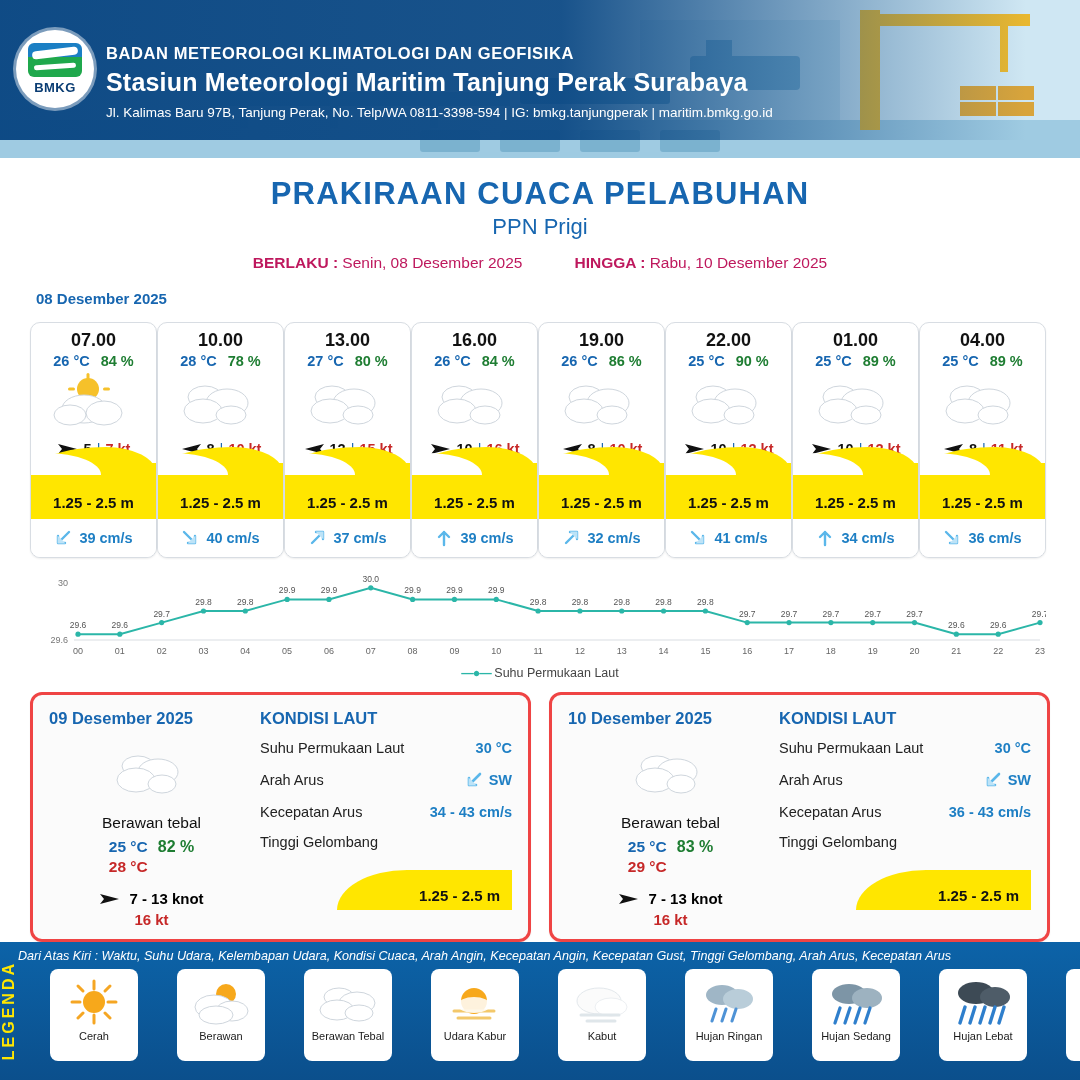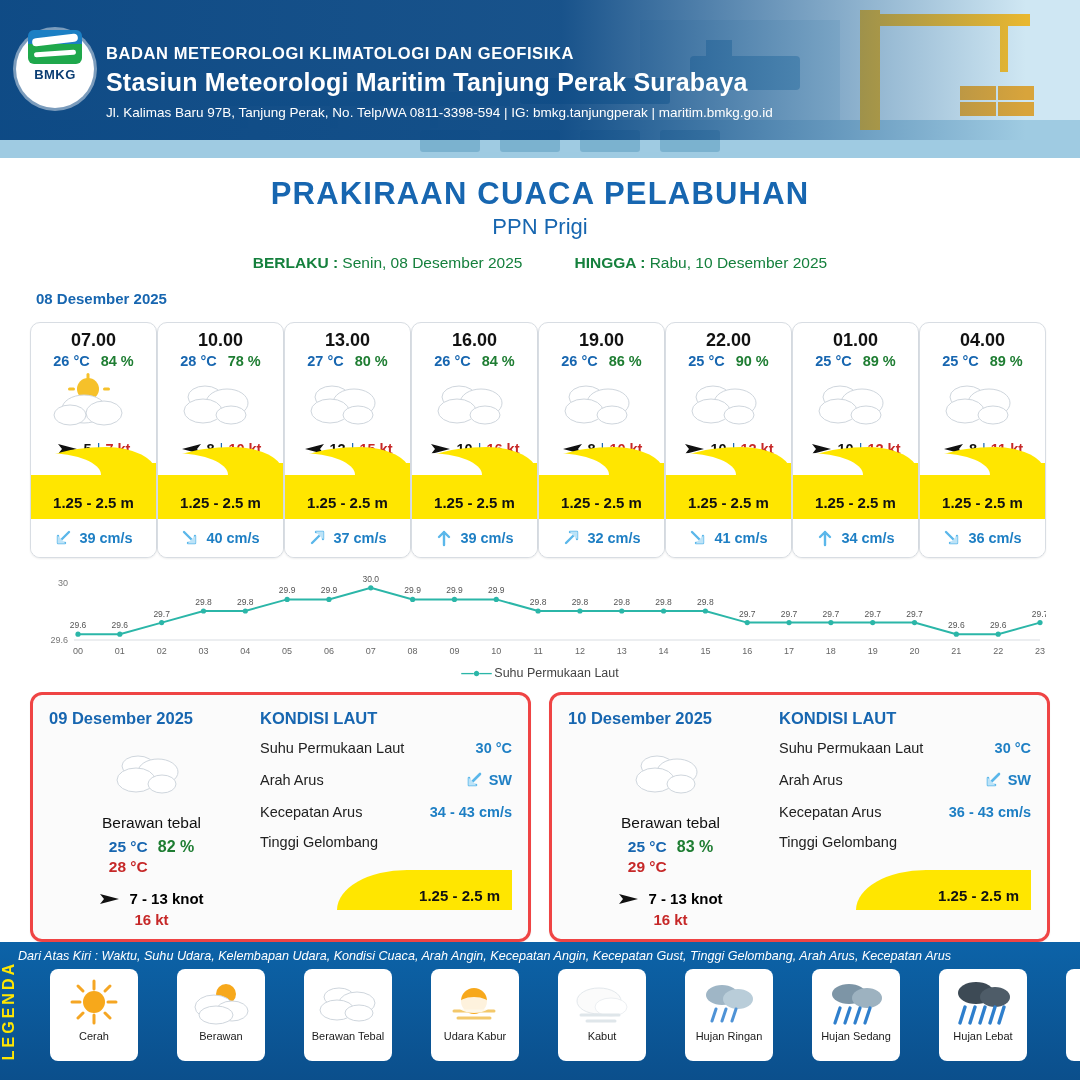--- a/index.html
+++ b/index.html
@@ -23,21 +23,21 @@
   .hdr-band {
     position:absolute; left:0; right:0; top:0; height:140px;
     background: linear-gradient(90deg, rgba(9,70,130,.97) 0%, rgba(9,70,130,.92) 52%, rgba(9,70,130,0.0) 95%);
   }
   .logo {
     position: absolute;
     left: 16px; top: 30px;
     width: 78px; height: 78px;
     border-radius: 50%;
     background: #ffffff;
-    display:flex; flex-direction:column; align-items:center; 
+    display:flex; flex-direction:column; align-items:center; justify-content:center;
     box-shadow: 0 0 0 3px rgba(255,255,255,.45);
   }
   .logo .logo-mark {
     width: 54px; height: 34px;
     background:
       linear-gradient(180deg,#1b7fc4 0 42%, #1fa84c 42% 100%);
     border-radius: 6px;
     position: relative;
     overflow: hidden;
   }
@@ -60,21 +60,21 @@
   .hdr-line3 { font-size:13.5px; margin-top:8px; font-weight:400; }
 
   
   .title-wrap { text-align:center; margin-top:18px; }
   .title1 {
     font-size: 31px; font-weight: 800; color:#1766b0; letter-spacing: 1.2px;
   }
   .title2 { font-size:22px; color:#1766b0; margin-top:2px; font-weight:400;}
   .valid-row {
     display:flex; justify-content:center; gap:52px; margin-top:14px;
-    font-size:15.5px; color:#15803d;
+    font-size:15.5px; color:#be185d;
   }
   .valid-lbl { font-weight:700; }
 
   
   .date-label {
     margin: 18px 0 6px 36px;
     font-size:15px; font-weight:700; color:#1766b0;
   }
 
   

